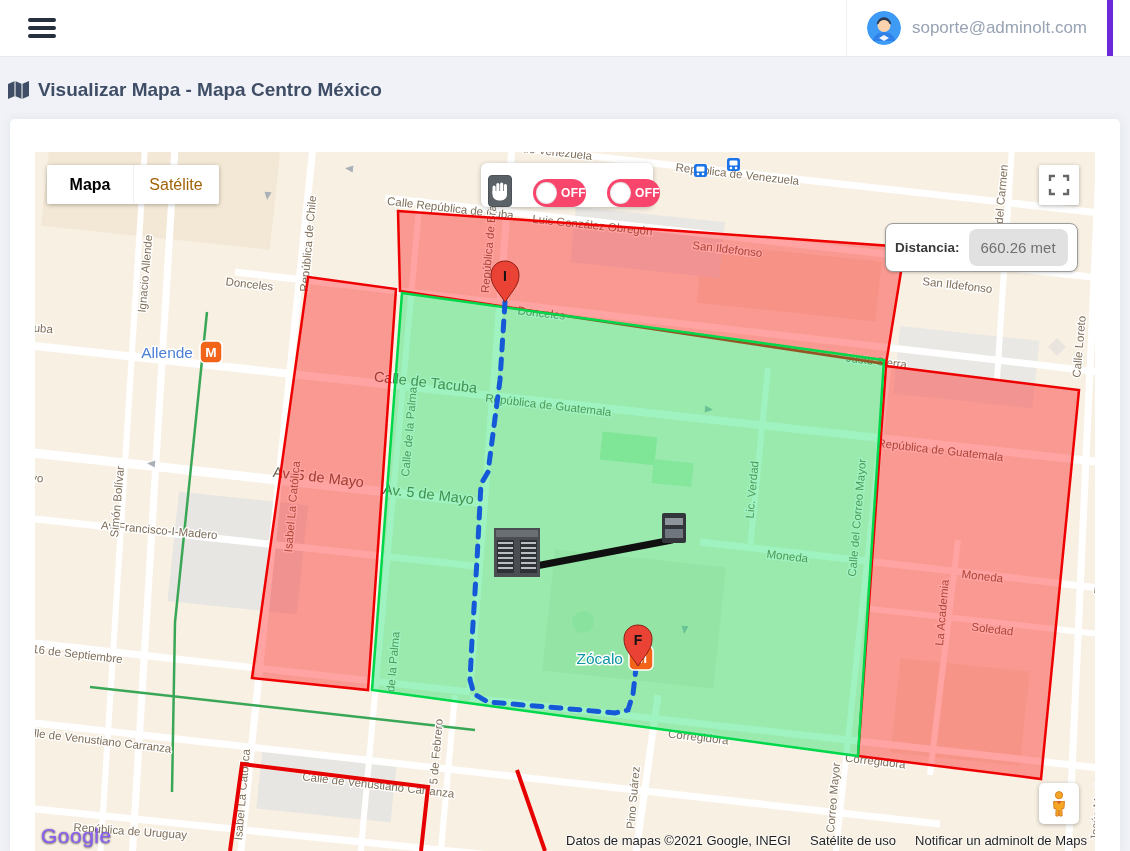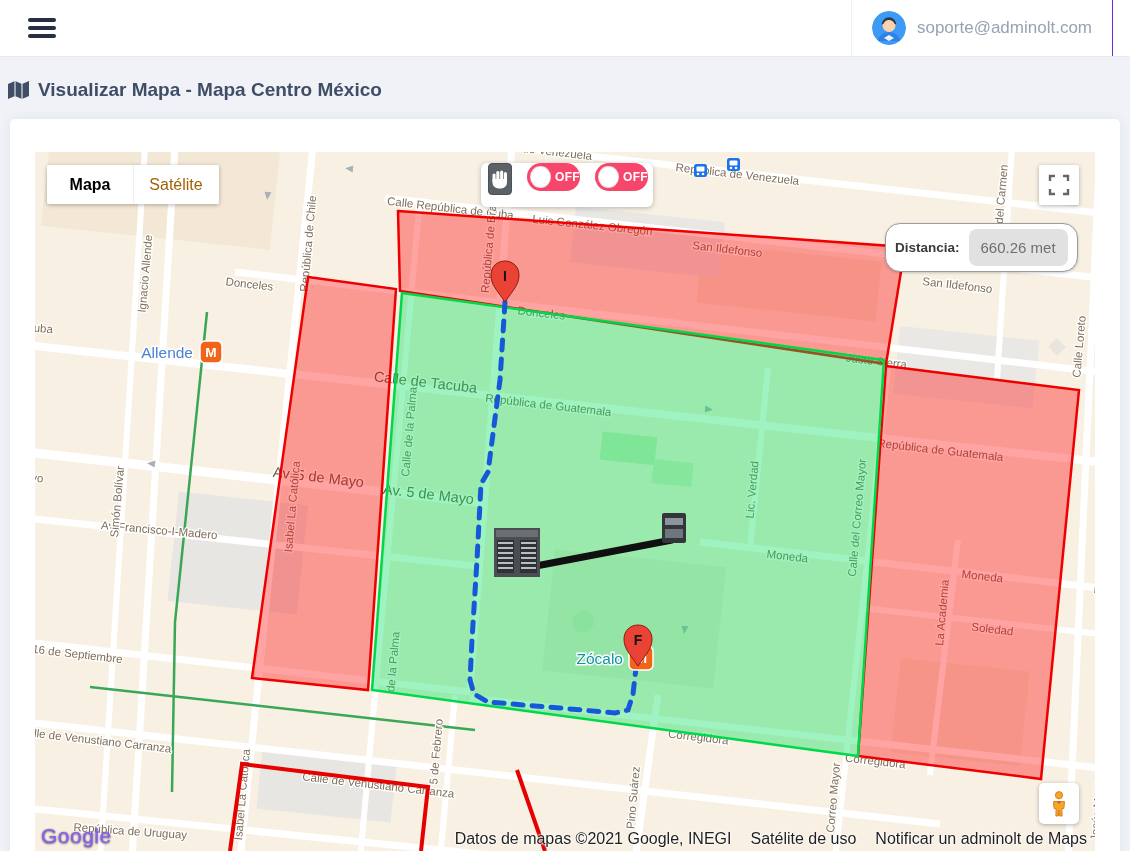--- a/index.html
+++ b/index.html
@@ -7,21 +7,21 @@
   body {
     width:1130px; height:851px; overflow:hidden;
     background:#f0f2f7;
     font-family:"Liberation Sans", sans-serif;
   }
   
   .topbar { position:relative; height:57px; background:#fff; border-bottom:1px solid #e6eaf0; }
   .hamburger { position:absolute; left:28px; top:18px; width:28px; cursor:pointer; }
   .hamburger span { display:block; height:3.5px; background:#27303f; border-radius:2px; margin-bottom:4.5px; }
   .user-box { position:absolute; right:17px; top:0; height:56px; display:flex; align-items:center;
-    gap:11px; padding:0 20px; border-left:1px solid #edf0f5; border-right:1px solid #6d28d9; background:#fff; }
+    gap:11px; padding:0 20px; border-left:1px solid #edf0f5; border-right:6px solid #6d28d9; background:#fff; }
   .avatar { width:34px; height:34px; border-radius:50%; overflow:hidden; flex:0 0 auto; }
   .user-email { font-size:17px; color:#97a2b3; }
   
   .page-head { display:flex; align-items:center; gap:9px; padding:22px 8px 18px; }
   .page-title { font-size:19px; font-weight:700; color:#3f4e66; margin:0; }
   
   .card { margin:0 10px; background:#fff; border-radius:5px 5px 0 0;
     box-shadow:0 0 12px rgba(40,60,90,.08); padding:33px 25px 25px; height:735px; }
   .map-wrap { position:relative; width:1060px; height:699px; overflow:hidden; background:#f8f0e3; }
   .map-wrap svg.mapsvg { position:absolute; left:0; top:0; }
@@ -32,44 +32,44 @@
   .lbl-big { font-size:14.5px; fill:#6d604b; }
   .transit-lbl { font-size:15.5px; stroke:#ffffff; stroke-width:2.8px; paint-order:stroke; text-anchor:end; }
   
   .maptype { position:absolute; left:12px; top:13px; display:flex; box-shadow:0 1px 4px rgba(0,0,0,.3);
     border-radius:2px; overflow:hidden; }
   .maptype button { width:86px; height:39px; background:#fff; border:none; font-size:16px;
     font-family:inherit; cursor:pointer; }
   .maptype .active { font-weight:700; color:#000; }
   .maptype .inactive { color:#a16207; box-shadow:inset 1px 0 0 #f0f0f0; }
   .tools { position:absolute; left:446px; top:11px; width:172px; height:44px; background:#fff;
-    border-radius:6px; box-shadow:0 1px 5px rgba(0,0,0,.25); display:flex; align-items:flex-start;
-    gap:15px; padding:0 7px; }
+    border-radius:6px; box-shadow:0 1px 5px rgba(0,0,0,.25); display:flex; align-items:flex-end;
+    gap:21px; padding:0 7px; }
   .hand-btn { width:40px; height:32px; background:#5a6167; border:1px solid #4b5157; border-radius:4px;
     display:flex; align-items:center; justify-content:center; cursor:pointer; }
   .toggle { width:53px; height:28px; border-radius:14px; display:flex; align-items:center; cursor:pointer; }
   .toggle .knob { width:22px; height:22px; border-radius:50%; background:#fff; margin-left:3px;
     box-shadow:inset 0 0 0 1px rgba(0,0,0,.10); }
   .toggle .off { color:#fff; font-size:12px; font-weight:700; margin-left:4px; letter-spacing:.3px; }
   .distance-panel { position:absolute; left:850px; top:71px; width:193px; height:49px; background:#fff;
-    border:1px solid #9b9b9b; border-radius:15px; box-shadow:0 1px 3px rgba(0,0,0,.2);
+    border:1px solid #9b9b9b; border-radius:8px; box-shadow:0 1px 3px rgba(0,0,0,.2);
     display:flex; align-items:center; gap:9px; padding:0 9px; }
   .distance-label { font-size:13.5px; font-weight:700; color:#3a3a3a; white-space:nowrap; }
   .distance-input { flex:1; min-width:0; height:37px; background:#e1e1e1; border:none; border-radius:8px;
     color:#6f6f6f; font-size:15px; padding:0 12px; font-family:inherit; }
   .fullscreen-btn { position:absolute; left:1004px; top:13px; width:40px; height:40px; background:#fff;
     border:none; border-radius:2px; box-shadow:0 1px 4px rgba(0,0,0,.3); display:flex;
     align-items:center; justify-content:center; cursor:pointer; }
   .pegman-btn { position:absolute; left:1004px; top:631px; width:40px; height:41px; background:#fff;
     border:none; border-radius:5px; box-shadow:0 1px 4px rgba(0,0,0,.3); display:flex;
     align-items:center; justify-content:center; cursor:pointer; }
   .google-logo { position:absolute; left:6px; bottom:3px; color:#8b5cf6; font-size:21px; font-weight:500;
     letter-spacing:.5px; text-shadow:0 1px 2px rgba(0,0,0,.5),0 0 2px rgba(0,0,0,.35); }
   .attribution { position:absolute; right:0; bottom:1px; display:flex; align-items:center; gap:19px;
-    padding:2px 8px; font-size:16px; color:#1f1f1f;
+    padding:2px 8px; font-size:13px; color:#1f1f1f;
     text-shadow:0 0 2px #fff,0 0 2px #fff,0 0 3px #fff; }
   .attribution a { color:#1f1f1f; text-decoration:none; cursor:pointer; }
 </style>
 </head>
 <body>
 
 <header class="topbar">
   <div class="hamburger">
     <span></span>
       <span></span>

